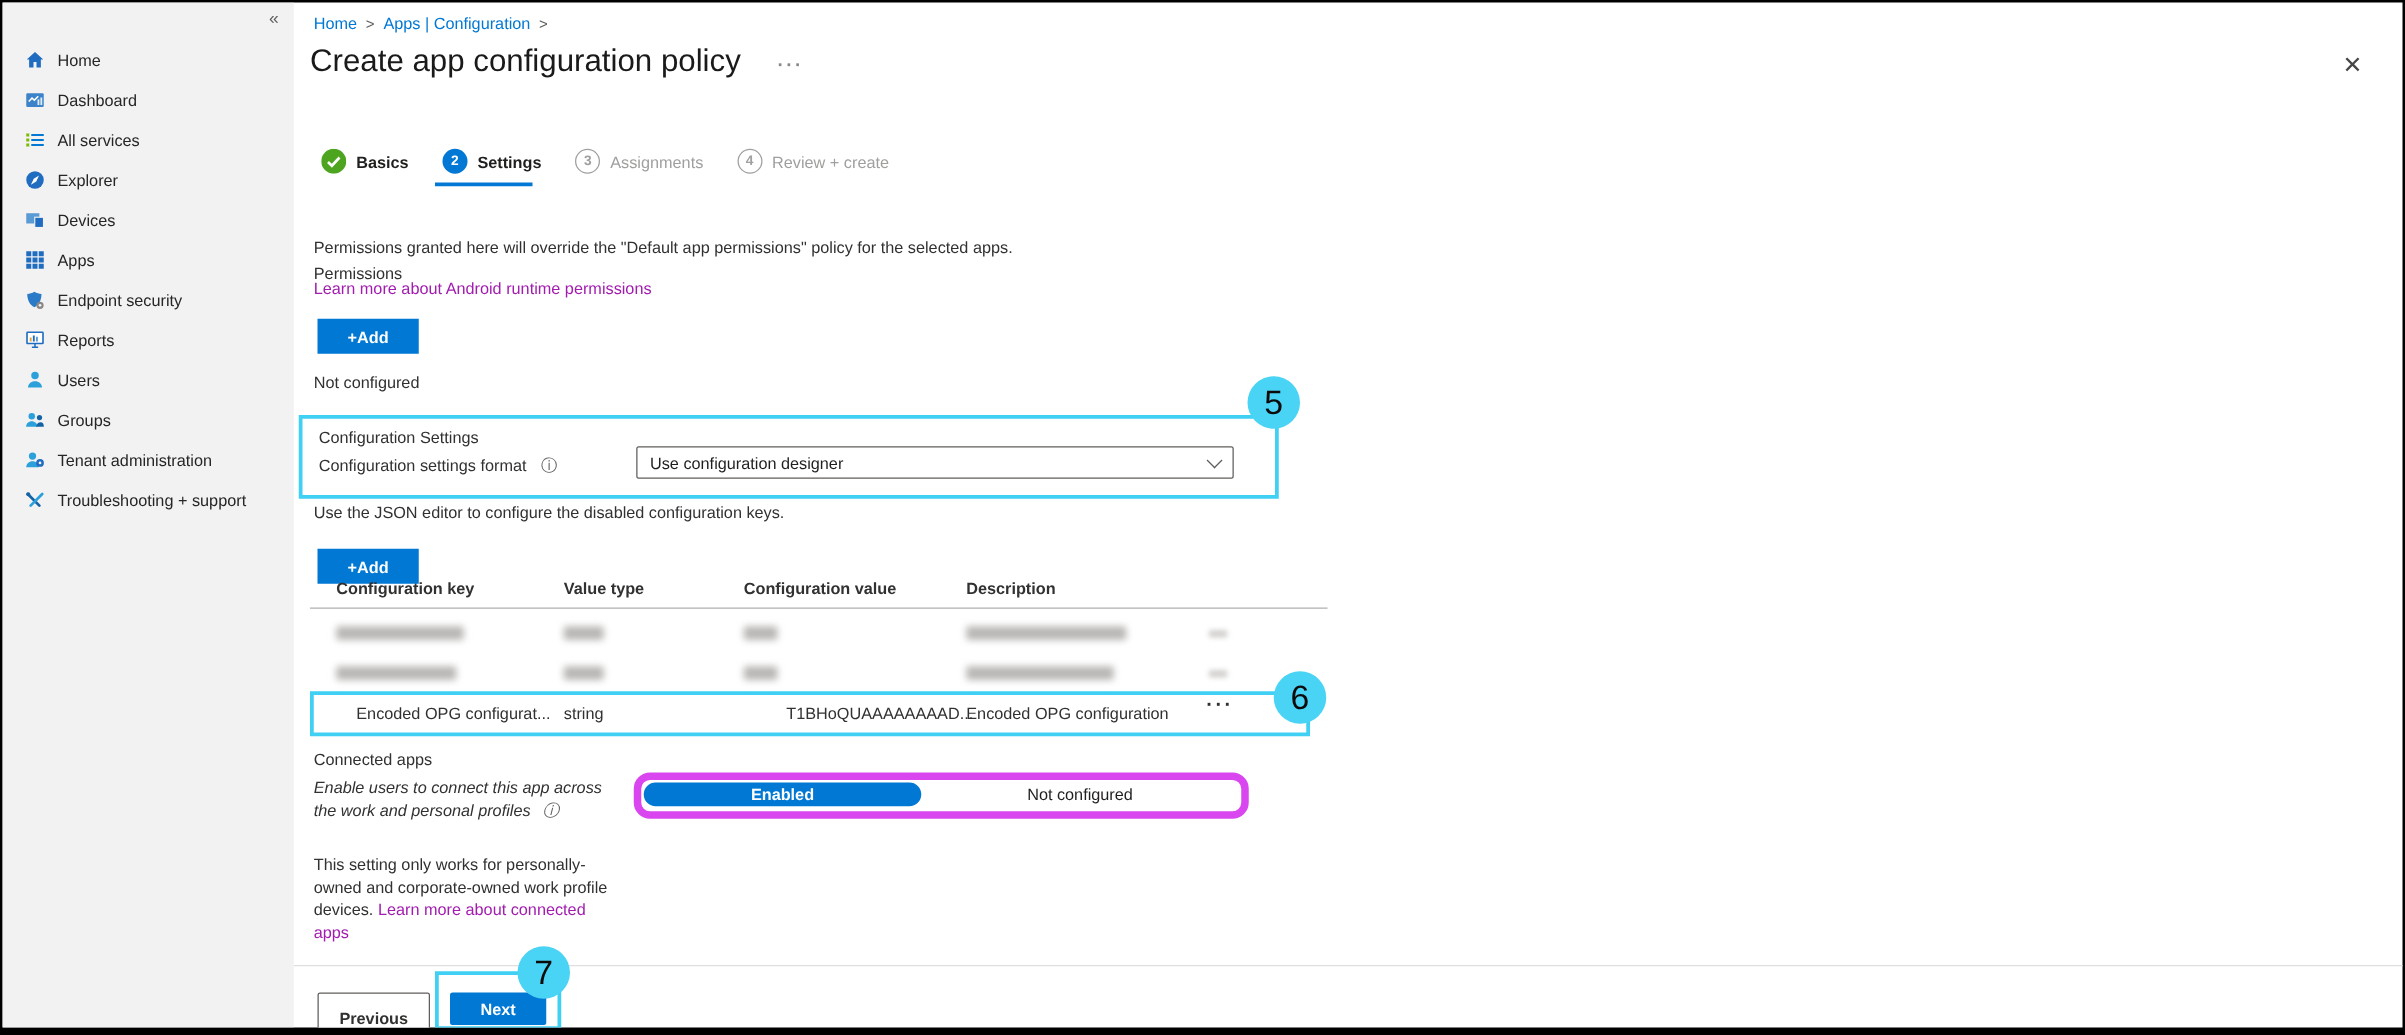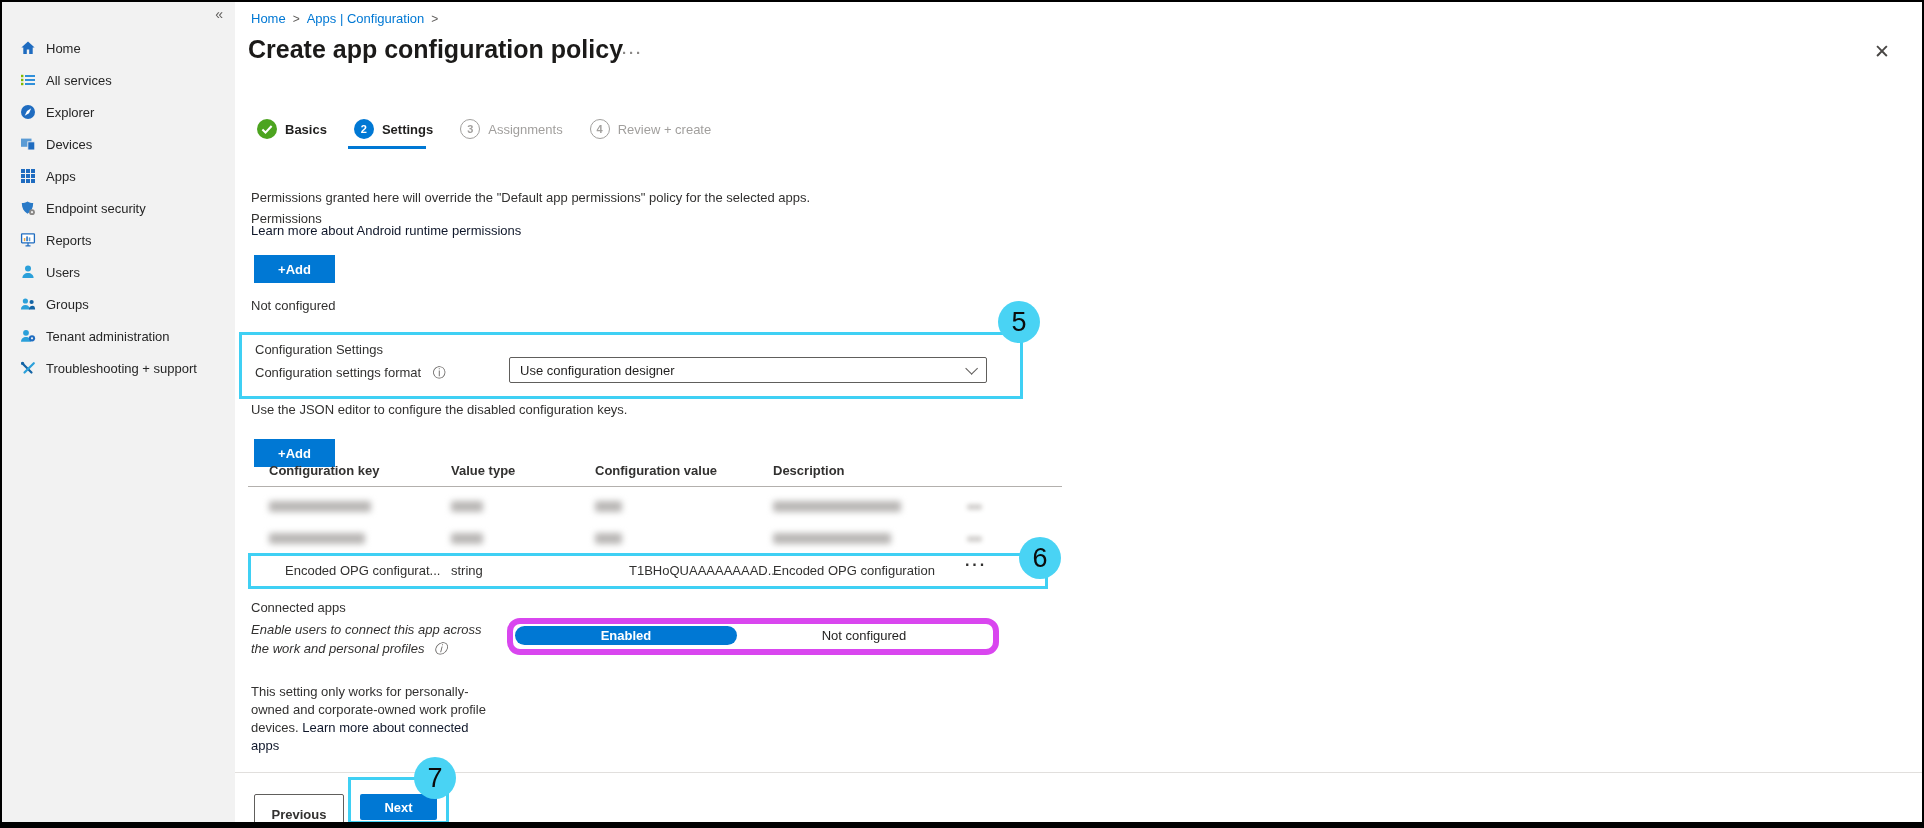--- a/index.html
+++ b/index.html
@@ -13,39 +13,39 @@
   .sidebar { position:absolute; left:0; top:0; bottom:0; width:233px; background:#f2f2f2; }
   .collapse { position:absolute; top:4px; right:12px; font-size:14px; color:#605e5c; cursor:pointer; }
   .nav { position:absolute; top:30px; left:0; right:0; }
   .nav-item { display:flex; align-items:center; gap:10px; height:32px; padding-left:18px; color:#262626; cursor:pointer; }
   .nav-item .ic { width:16px; height:16px; flex:0 0 16px; }
   .nav-item svg { width:16px; height:16px; display:block; }
   
   .breadcrumb { position:absolute; left:249px; top:9px; font-size:13px;text-align:center; }
   .breadcrumb a { color:#0078d4; text-decoration:none; cursor:pointer; }
   .breadcrumb .sep { color:#605e5c; padding:0 7px; font-size:12px; }
-  .page-title { position:absolute; left:246px; top:33px; font-size:25px; font-weight:bold; color:#1b1a19; }
+  .page-title { position:absolute; left:246px; top:33px; font-size:25px; font-weight:normal; color:#1b1a19; }
   .more-dots { position:absolute; left:620px; top:42px; color:#8a8886; font-size:15px; font-weight:bold; letter-spacing:2px; cursor:pointer; }
   .close-x { position:absolute; left:1872px; top:38px; color:#484644; font-size:19px; cursor:pointer; }
   
   .steps { position:absolute; left:255px; top:117px; display:flex; gap:27px; align-items:center; }
   .step { display:flex; align-items:center; gap:8px; cursor:pointer; }
   .step .circle { width:20px; height:20px; border-radius:50%; font-size:11px; font-weight:bold;
                   display:flex; align-items:center; justify-content:center; }
   .step .c-done svg { width:20px; height:20px; display:block; }
   .step .c-active { background:#0078d4; color:#fff; }
   .step .c-todo { border:1px solid #a19f9d; color:#a19f9d; background:#fff; }
   .step .lbl { font-weight:600; color:#201f1e; }
   .step .lbl.active { font-weight:bold; }
   .step .lbl.disabled { color:#a19f9d; font-weight:400; }
   .step-underline { position:absolute; left:346px; top:144px; width:78px; height:3px; background:#0078d4; }
   
   .sec-heading { position:absolute; font-size:13px; color:#323130; }
   .body-text { position:absolute; font-size:13px; color:#323130; }
-  .link { color:#0f172a; text-decoration:none; cursor:pointer; }
+  .link { color:#a21caf; text-decoration:none; cursor:pointer; }
   .btn-add { position:absolute; width:81px; height:28px; background:#0078d4; color:#fff; border:none;
              font-family:inherit; font-size:13px; font-weight:bold; cursor:pointer; }
   .info-i { display:inline-block; color:#605e5c; font-size:13px; cursor:pointer; }
   
   .dropdown { position:absolute; left:507px; top:355px; width:478px; height:26px; border:1px solid #605e5c;
               border-radius:2px; background:#fff; display:flex; align-items:center; padding:0 12px 0 10px; cursor:pointer; }
   .dropdown .val { flex:1; font-size:13px; color:#201f1e; }
   .chev { width:9px; height:9px; border-right:1.4px solid #605e5c; border-bottom:1.4px solid #605e5c;
           transform:rotate(45deg) translateY(-3px); }
   
@@ -84,20 +84,31 @@
   <div class="sidebar">
     <div class="collapse">«</div>
     <div class="nav">
       <div class="nav-item">
         <span class="ic">
             <svg viewBox="0 0 16 16">
               <path d="M8 1.6 1.4 7.6h1.9v6.3h3.5V9.6h2.4v4.3h3.5V7.6h1.9z" fill="#1f6cc0"></path>
             </svg>
           </span>
         <span>Home</span>
+      </div>
+      <div class="nav-item">
+        <span class="ic">
+            <svg viewBox="0 0 16 16">
+              <rect x="1" y="2.5" width="14" height="11" rx="1" fill="#3d83c9"></rect>
+              <path d="M3 9.2 5.6 6.5l1.9 1.6L10.6 5" stroke="#fff" stroke-width="1.2" fill="none"></path>
+              <rect x="10" y="7.5" width="1.5" height="4.5" fill="#dcebf7"></rect>
+              <rect x="12.3" y="6" width="1.5" height="6" fill="#dcebf7"></rect>
+            </svg>
+          </span>
+        <span>Dashboard</span>
       </div>
       <div class="nav-item">
         <span class="ic">
             <svg viewBox="0 0 16 16">
               <rect x="1" y="2.8" width="2.4" height="2.4" fill="#7fba00"></rect>
               <rect x="1" y="6.8" width="2.4" height="2.4" fill="#7fba00"></rect>
               <rect x="1" y="10.8" width="2.4" height="2.4" fill="#7fba00"></rect>
               <rect x="5" y="3.2" width="10" height="1.6" fill="#0078d4"></rect>
               <rect x="5" y="7.2" width="10" height="1.6" fill="#0078d4"></rect>
               <rect x="5" y="11.2" width="10" height="1.6" fill="#0078d4"></rect>

